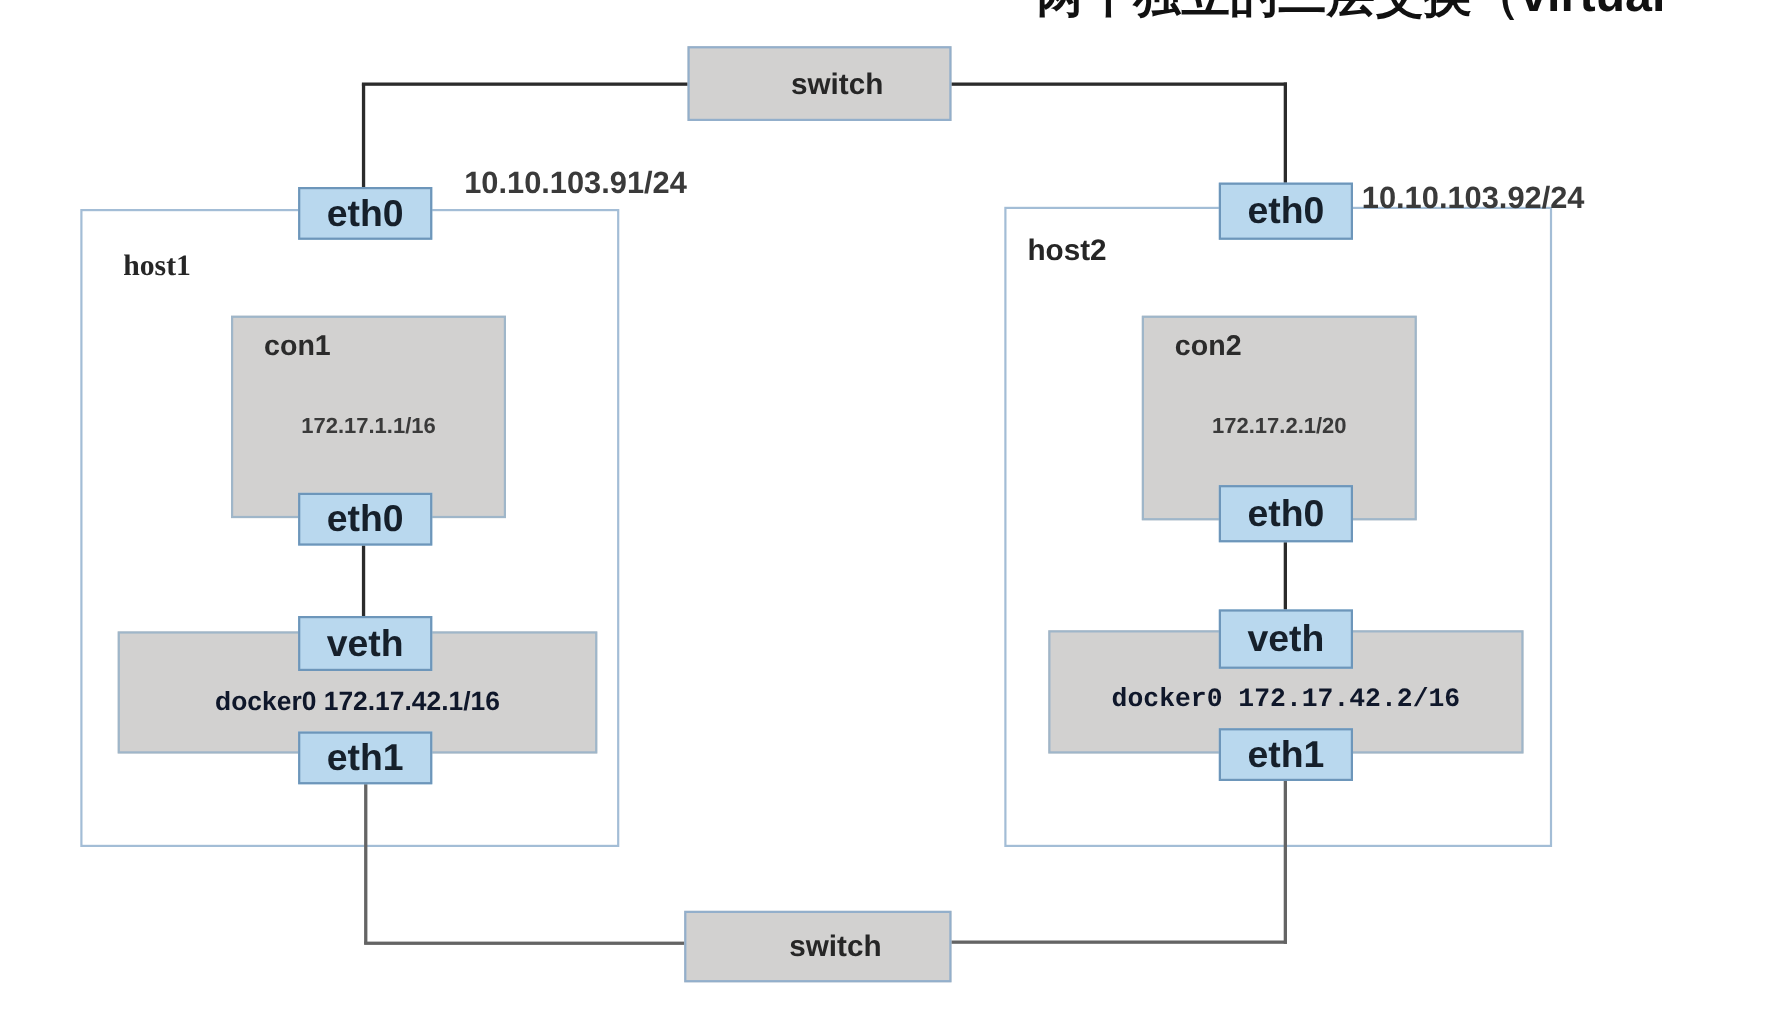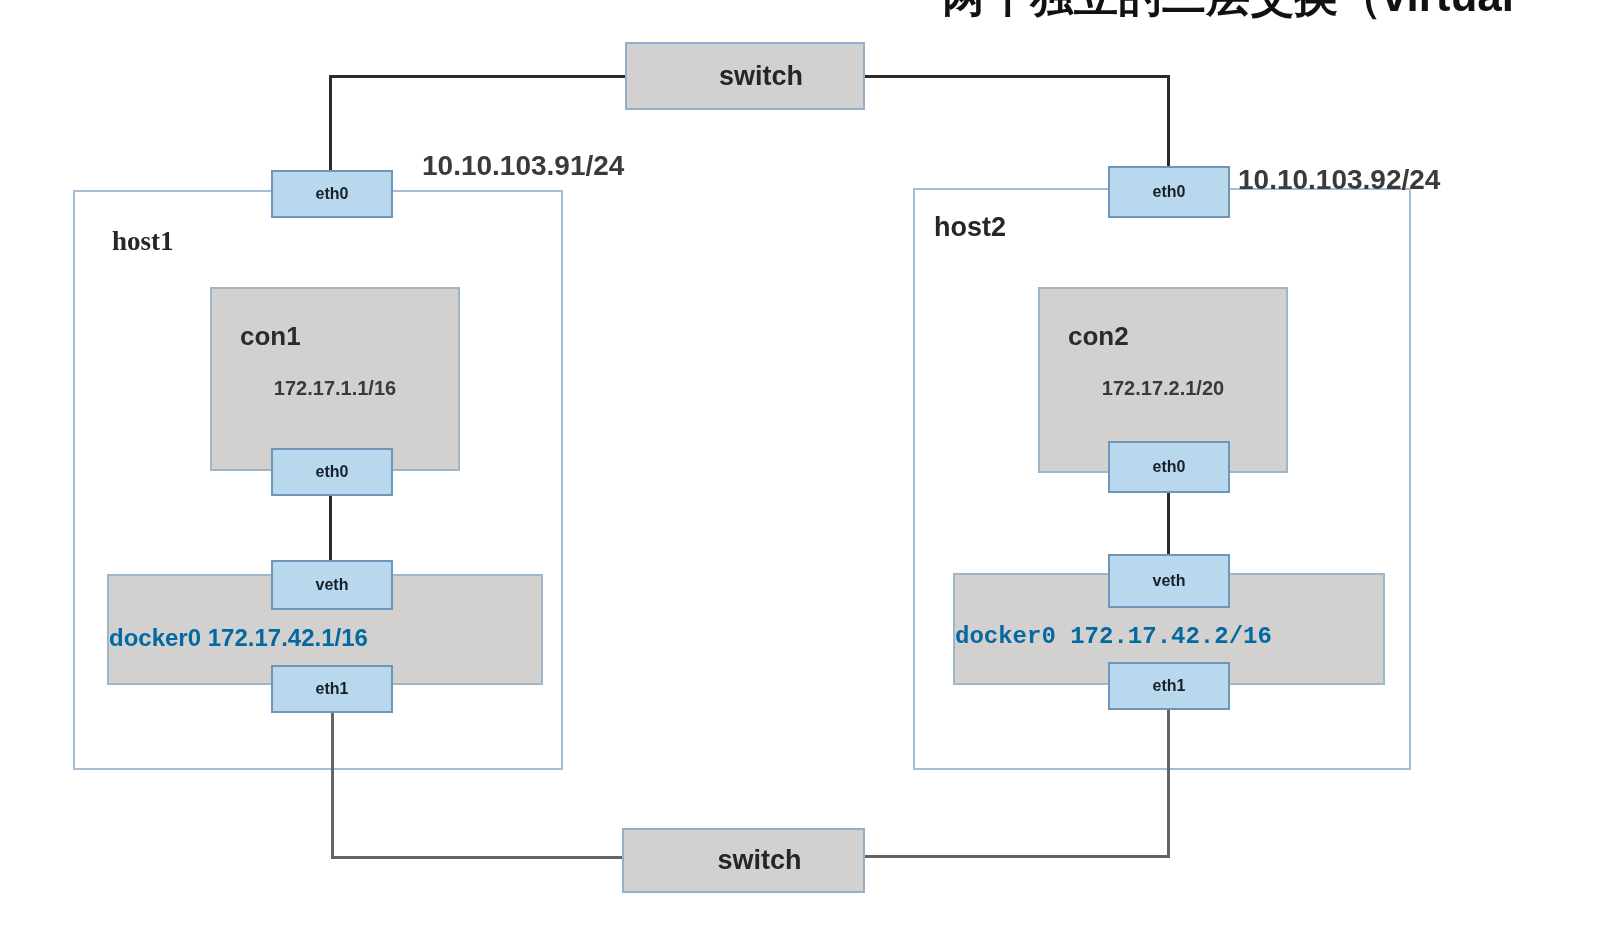--- a/index.html
+++ b/index.html
@@ -31,37 +31,37 @@
     background:#d2d1d0; z-index:3;
   }
   .switch-node {
     border:2px solid #93afcb;
     display:flex; align-items:center; justify-content:center;
     font-size:27px; font-weight:700; color:#262626;padding-left:32px;
   }
   .inner-node { border:2px solid #9fb6c9; }
 
   .con-title {
-    position:absolute; left:28px; top:32px;
+    position:absolute; left:28px; top:10px;
     font-size:26px; font-weight:700; color:#2b2b2b;
   }
   .con-ip {
     position:absolute; left:0; right:0; top:88px;
     text-align:center; font-size:20px; font-weight:700; color:#3a3a3a;
   }
   .bridge-label {
     position:absolute; left:0; right:0; top:48px;
-    text-align:left; font-size:24px; font-weight:700; color:#0369a1;
+    text-align:center; font-size:24px; font-weight:700; color:#0f172a;
   }
 
   
   .iface {
     background:#b9d8ee; border:2px solid #6d96ba;
     display:flex; align-items:center; justify-content:center;
-    font-size:16px; font-weight:700; color:#16202b;
+    font-size:34px; font-weight:700; color:#16202b;
     z-index:5;
   }
 
   
   .nic-ip {
     position:absolute; font-size:28px; font-weight:700; color:#3a3a3a; z-index:4;
     white-space:nowrap;
   }
 
   

